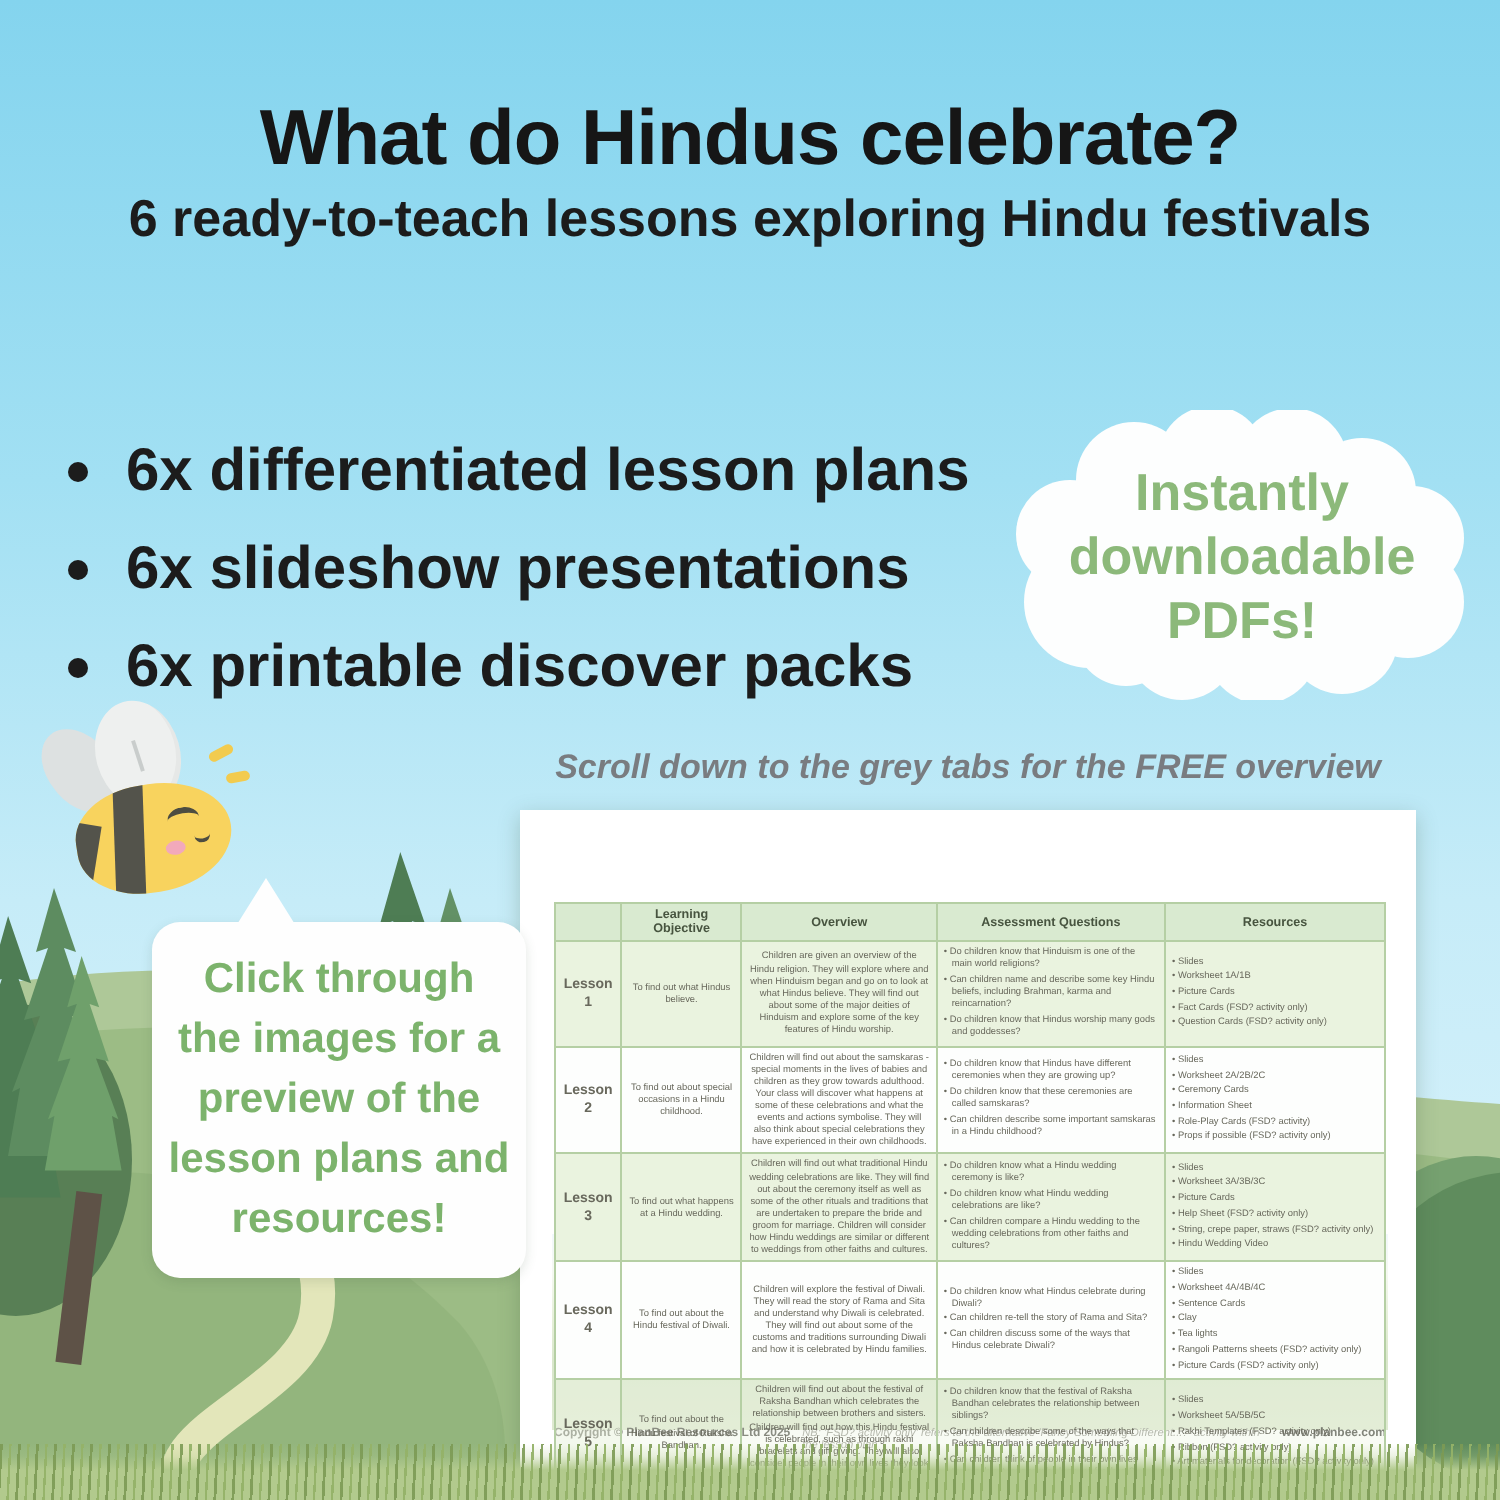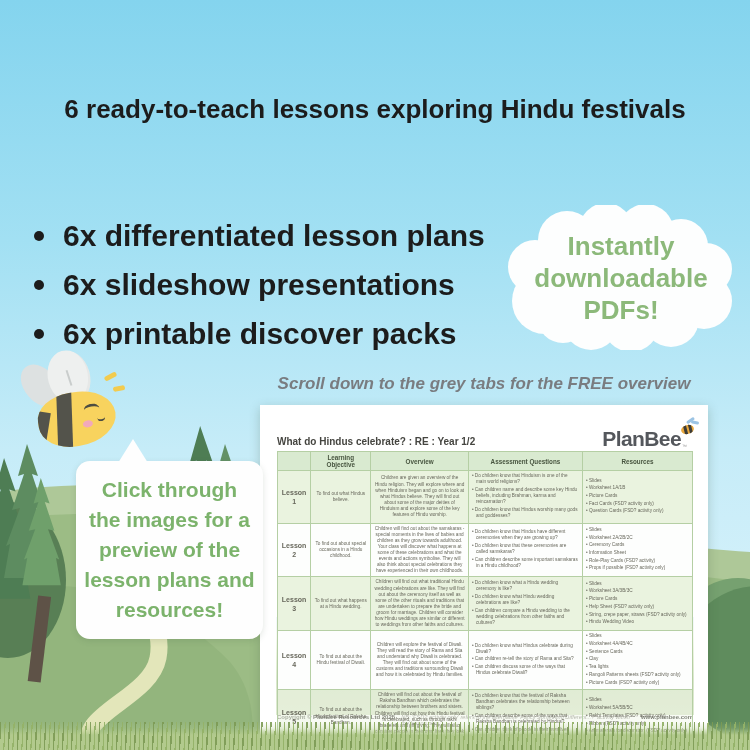--- a/index.html
+++ b/index.html
@@ -124,20 +124,21 @@
     <g>
       <use href="#pine" transform="translate(176,26) scale(1.15)" fill="#4e7d54"></use>
       <use href="#pine" transform="translate(204,44)" fill="#639166"></use>
       <use href="#pine" transform="translate(222,72) scale(0.85)" fill="#76a471"></use>
     </g>
     <path d="M92,352 C70,315 150,300 158,258 C164,226 143,214 146,186 C147,174 152,166 150,158" stroke="#e3e6ba" stroke-width="17" fill="none" stroke-linecap="round"></path>
     <circle cx="738" cy="240" r="62" fill="#76a170"></circle>
     <circle cx="758" cy="264" r="78" fill="#5f8c5d"></circle>
   </svg>
 
+  <h1 class="title">What do Hindus celebrate?</h1>
   <div class="subtitle">
     <div>6 ready-to-teach lessons exploring Hindu festivals</div>
   </div>
 
   <ul class="features">
     <li>
         <span class="dot"></span>
         <span>6x differentiated lesson plans</span>
       </li>
     <li>
@@ -188,35 +189,20 @@
     <div class="buzz2"></div>
   </div>
 
   <div class="bubble">
     <div class="bubble-pointer"></div>
     <div class="bubble-text">Click through the images for a preview of the lesson plans and resources!</div>
   </div>
 
   <div class="doc">
     <div class="doc-inner">
-      <div class="doc-head">
-        <div class="doc-title">What do Hindus celebrate? : RE : Year 1/2</div>
-        <div class="logo">
-          <span class="logo-text">PlanBee</span>
-          <span class="logo-tm">™</span>
-          <span class="logo-bee">
-            <span class="w1"></span>
-              <span class="w2"></span>
-            <span class="b">
-                <i></i>
-                <i></i>
-              </span>
-          </span>
-        </div>
-      </div>
 
       <div class="wm"></div>
 
       <table class="doc-table">
         <colgroup>
           <col style="width:8%">
             <col style="width:14.5%">
             <col style="width:23.5%">
             <col style="width:27.5%">
             <col style="width:26.5%">

